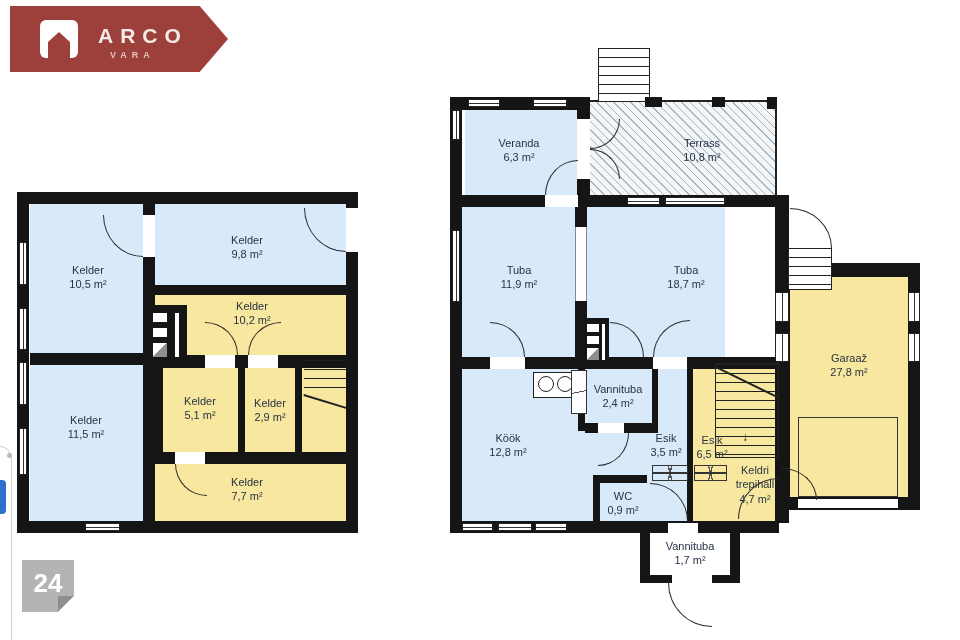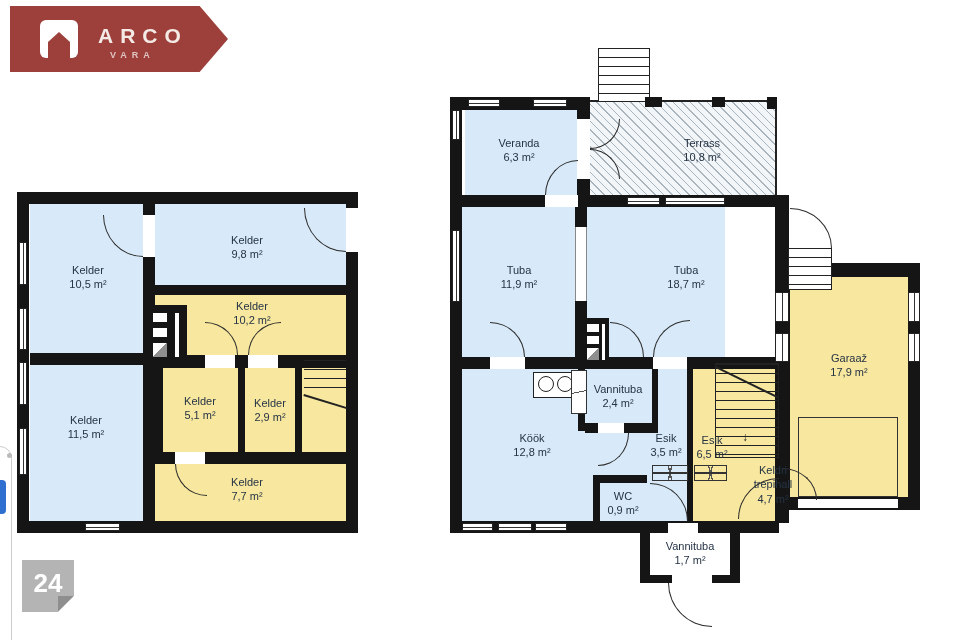--- a/index.html
+++ b/index.html
@@ -267,43 +267,43 @@
   <div class="label" style="left:69px;top:229px;">
       <div>Tuba</div>
       <div>11,9 m²</div>
     </div>
   <div class="label" style="left:236px;top:229px;">
       <div>Tuba</div>
       <div>18,7 m²</div>
     </div>
   <div class="label" style="left:399px;top:317px;text-align:center;">
       <div>Garaaž</div>
-      <div>17,9 m²</div>
-    </div>
-  <div class="label" style="left:82px;top:397px;">
+      <div>27,8 m²</div>
+    </div>
+  <div class="label" style="left:58px;top:397px;">
       <div>Köök</div>
       <div>12,8 m²</div>
     </div>
   <div class="label" style="left:168px;top:348px;">
       <div>Vannituba</div>
       <div>2,4 m²</div>
     </div>
   <div class="label" style="left:216px;top:397px;">
       <div>Esik</div>
       <div>3,5 m²</div>
     </div>
   <div class="label" style="left:262px;top:399px;">
       <div>Esik</div>
       <div>6,5 m²</div>
     </div>
   <div class="label" style="left:173px;top:455px;">
       <div>WC</div>
       <div>0,9 m²</div>
     </div>
-  <div class="label wrap" style="left:323px;top:436px;">
+  <div class="label wrap" style="left:305px;top:436px;">
       <div>Keldri trepihall</div>
       <div>4,7 m²</div>
     </div>
   <div class="label" style="left:240px;top:505px;">
       <div>Vannituba</div>
       <div>1,7 m²</div>
     </div>
 </div>
 
 <div class="edge-card">

